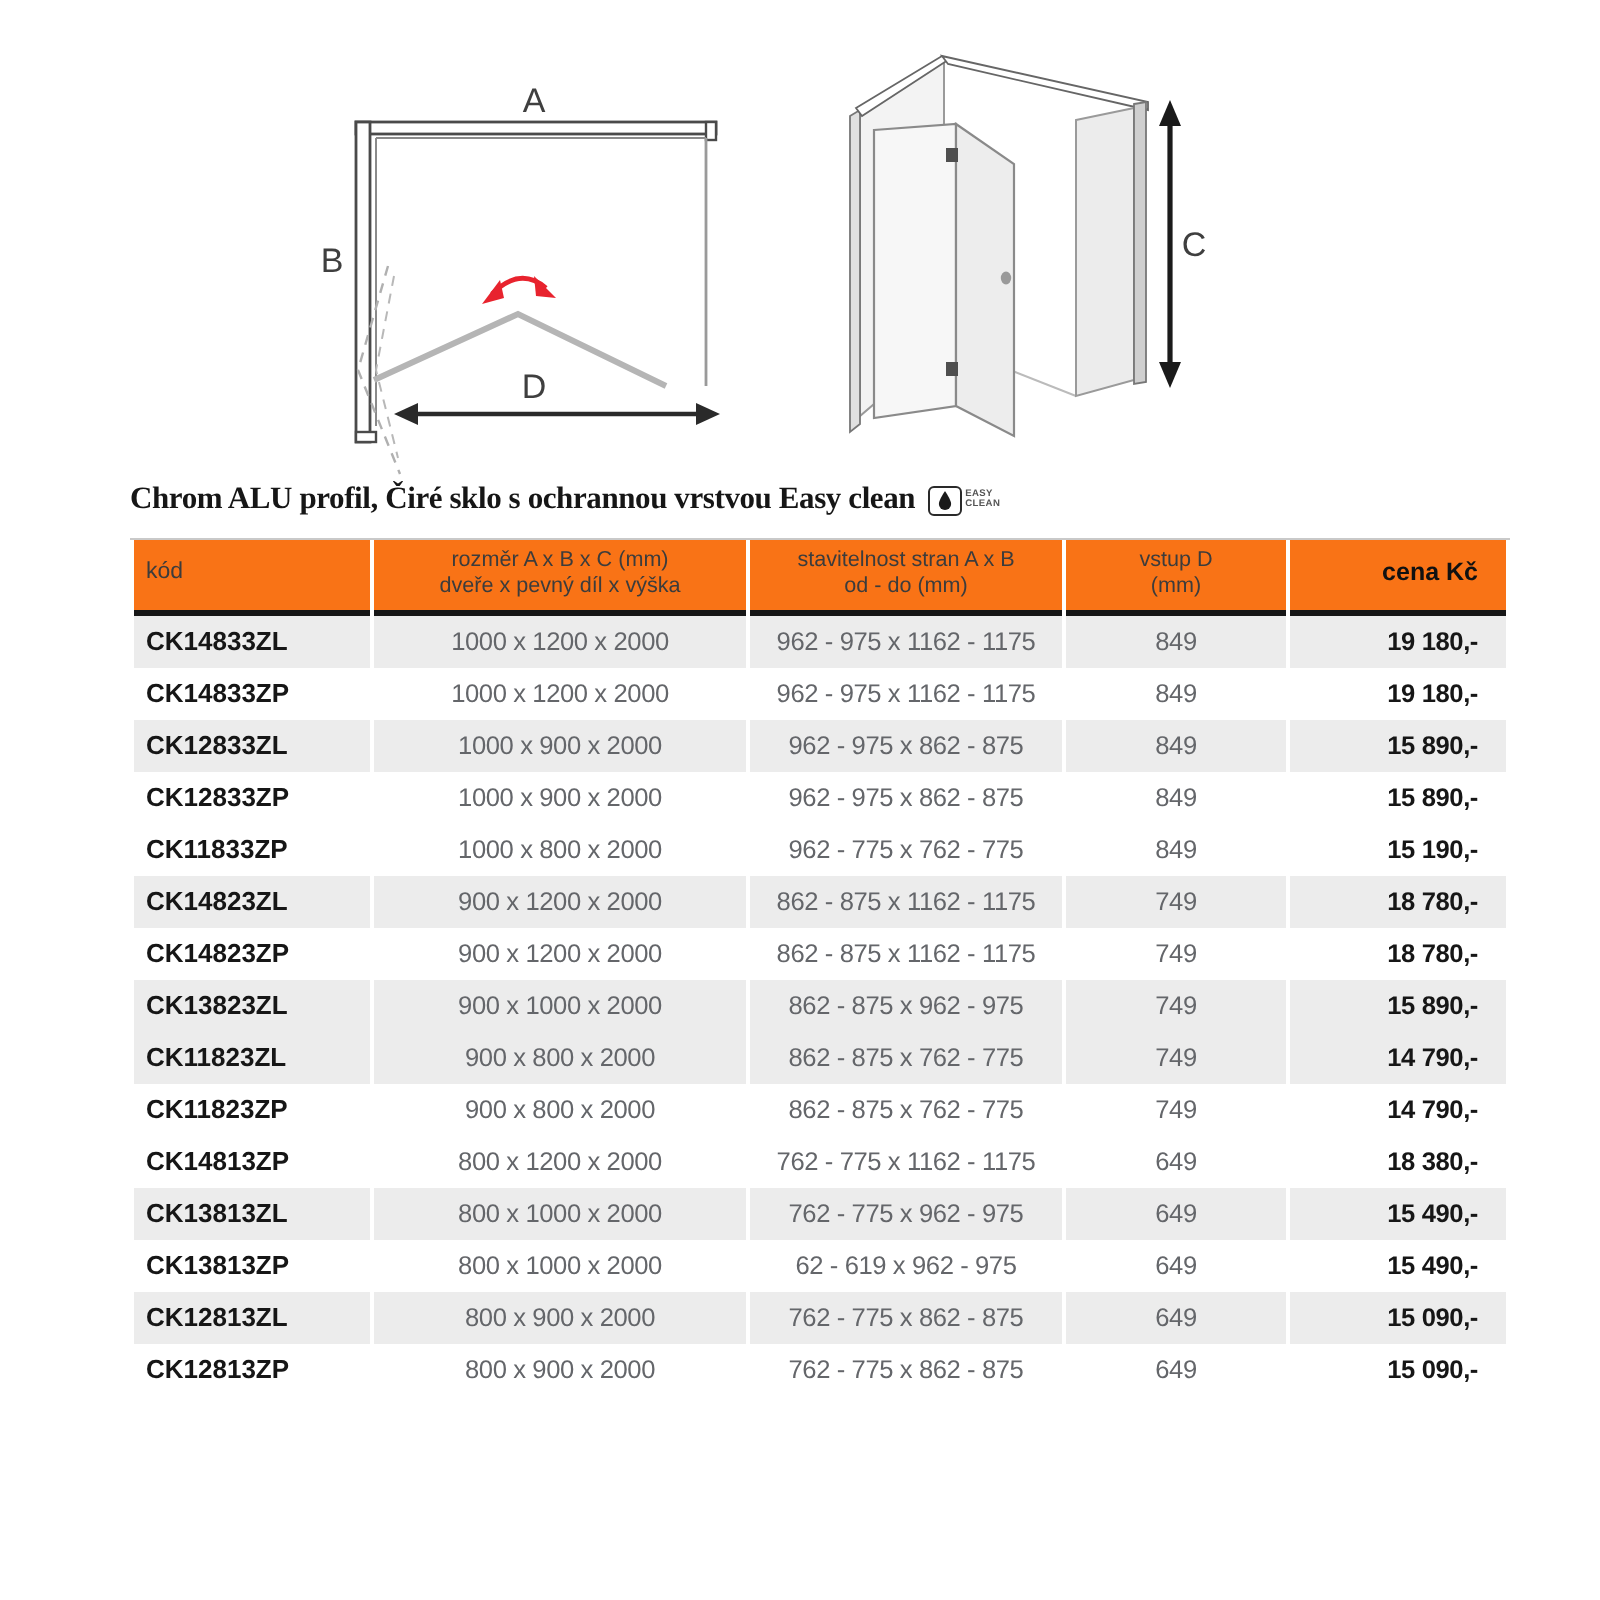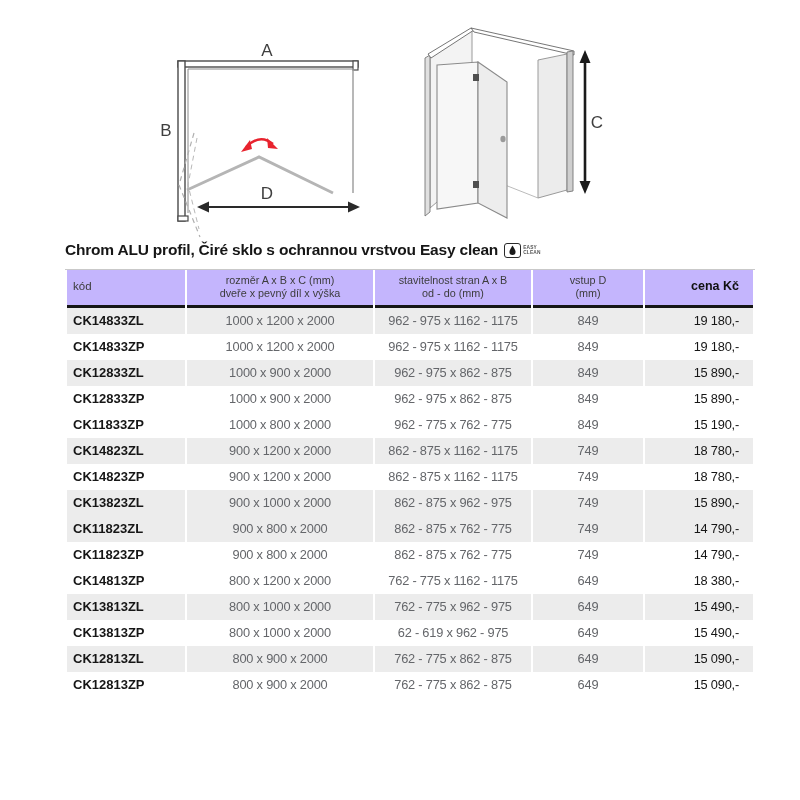--- a/index.html
+++ b/index.html
@@ -7,50 +7,50 @@
     position:relative; width:800px; height:800px; background:#ffffff;
     font-family:"Liberation Sans", sans-serif; overflow:hidden;
   }
   
   .diagram-left  { position:absolute; left:60px;  top:25px; }
   .diagram-right { position:absolute; left:410px; top:22px; }
   .dim-label { font-family:"Liberation Sans", sans-serif; font-size:17px; fill:#3f3f3f; }
 
   
   .heading-row { position:absolute; left:65px; top:241px; display:flex; align-items:center; gap:6px; }
-  .heading { font-size:15.5px; font-weight:bold; color:#161616; letter-spacing:-0.2px; }
+  .heading { font-size:15.5px; font-weight:bold; color:#161616; letter-spacing:-0.2px;font-family:Liberation Serif, serif; }
   .easyclean { display:flex; align-items:center; gap:2px; }
   .easyclean-box {
     width:15px; height:13px; border:1.2px solid #2a2a2a; border-radius:3px;
     display:flex; align-items:center; justify-content:center;
   }
   .easyclean-text { font-size:4.8px; line-height:1.05; color:#555; font-weight:bold; letter-spacing:0.2px; }
 
   
   .price-table-wrap { position:absolute; left:65px; top:269px; width:690px; }
   table.price-table {
     width:690px; table-layout:fixed;
     border-collapse:separate; border-spacing:2px 0;
     border-top:1px solid #c9c9c9;
   }
   .price-table th {
     font-weight:normal; font-size:10.8px; color:#3c3c3c; line-height:1.2;
     padding:4px 0 5px 0; vertical-align:middle;
-    border-bottom:3px solid #161616; background:#c4b5fd;
+    border-bottom:3px solid #161616; background:#f97316;
   }
   .price-table th.col-code  { text-align:left; padding-left:6px; font-size:11.5px; }
   .price-table th.col-size, .price-table th.col-adjust, .price-table th.col-entry { text-align:center; }
   .price-table th.col-price { text-align:right; padding-right:14px; font-weight:bold; color:#111; font-size:12.5px; }
   .price-table td {
     height:26px; font-size:12.8px; letter-spacing:-0.2px; padding:0; background:#ffffff;
   }
   .price-table tr.shaded td { background:#ececec; }
   .price-table td.col-code  { font-weight:bold; color:#161616; text-align:left; padding-left:6px; font-size:13px; letter-spacing:0; }
   .price-table td.col-size, .price-table td.col-adjust, .price-table td.col-entry { color:#64666a; text-align:center; }
-  .price-table td.col-price { font-weight:normal; color:#161616; text-align:right; padding-right:14px; }
+  .price-table td.col-price { font-weight:bold; color:#161616; text-align:right; padding-right:14px; }
 </style>
 </head>
 <body>
 
 <div class="page">
 
   <svg class="diagram-left" width="340" height="215" viewBox="0 0 340 215">
 
     <rect x="118" y="36" width="180" height="6" fill="#ffffff" stroke="#4a4a4a" stroke-width="1.4"></rect>
     <rect x="293" y="36" width="5" height="9" fill="#ffffff" stroke="#4a4a4a" stroke-width="1.2"></rect>

